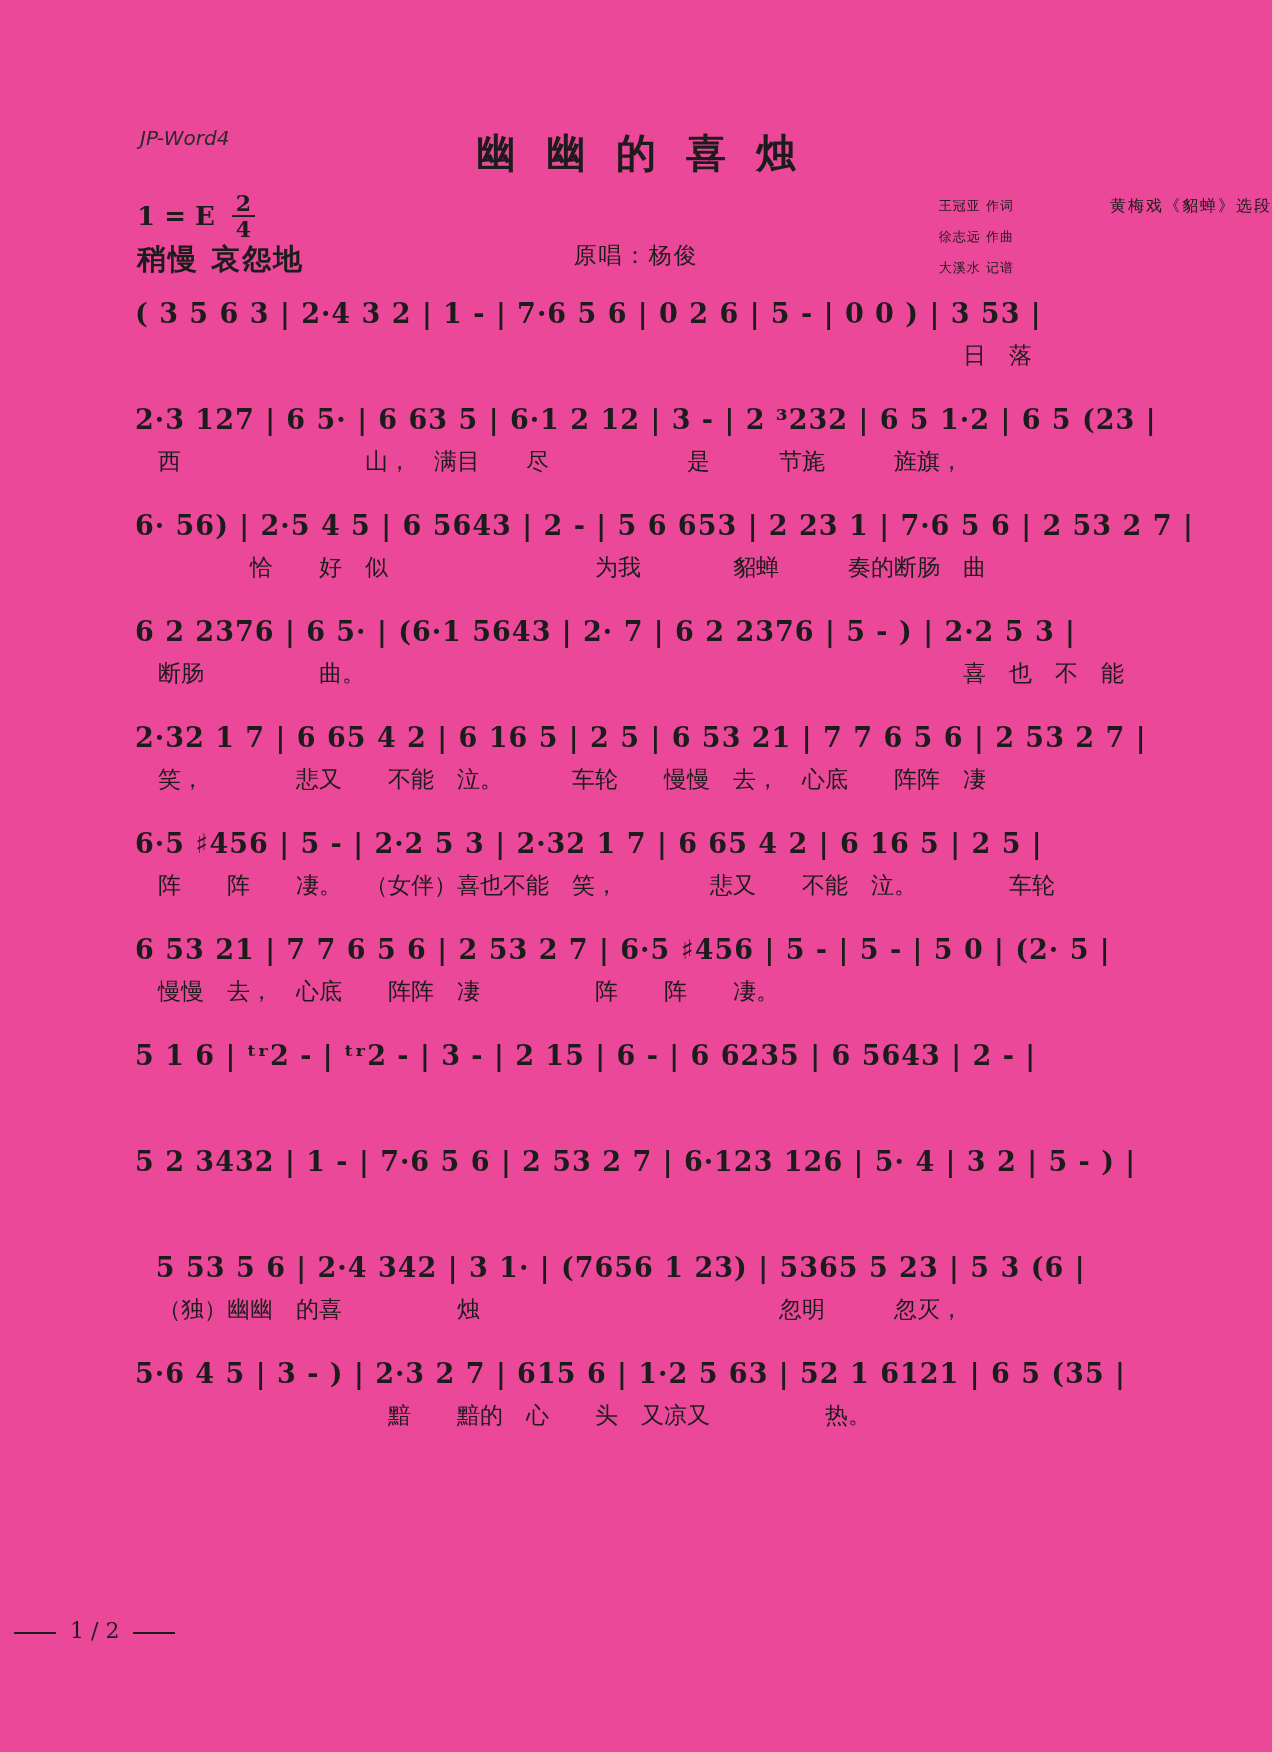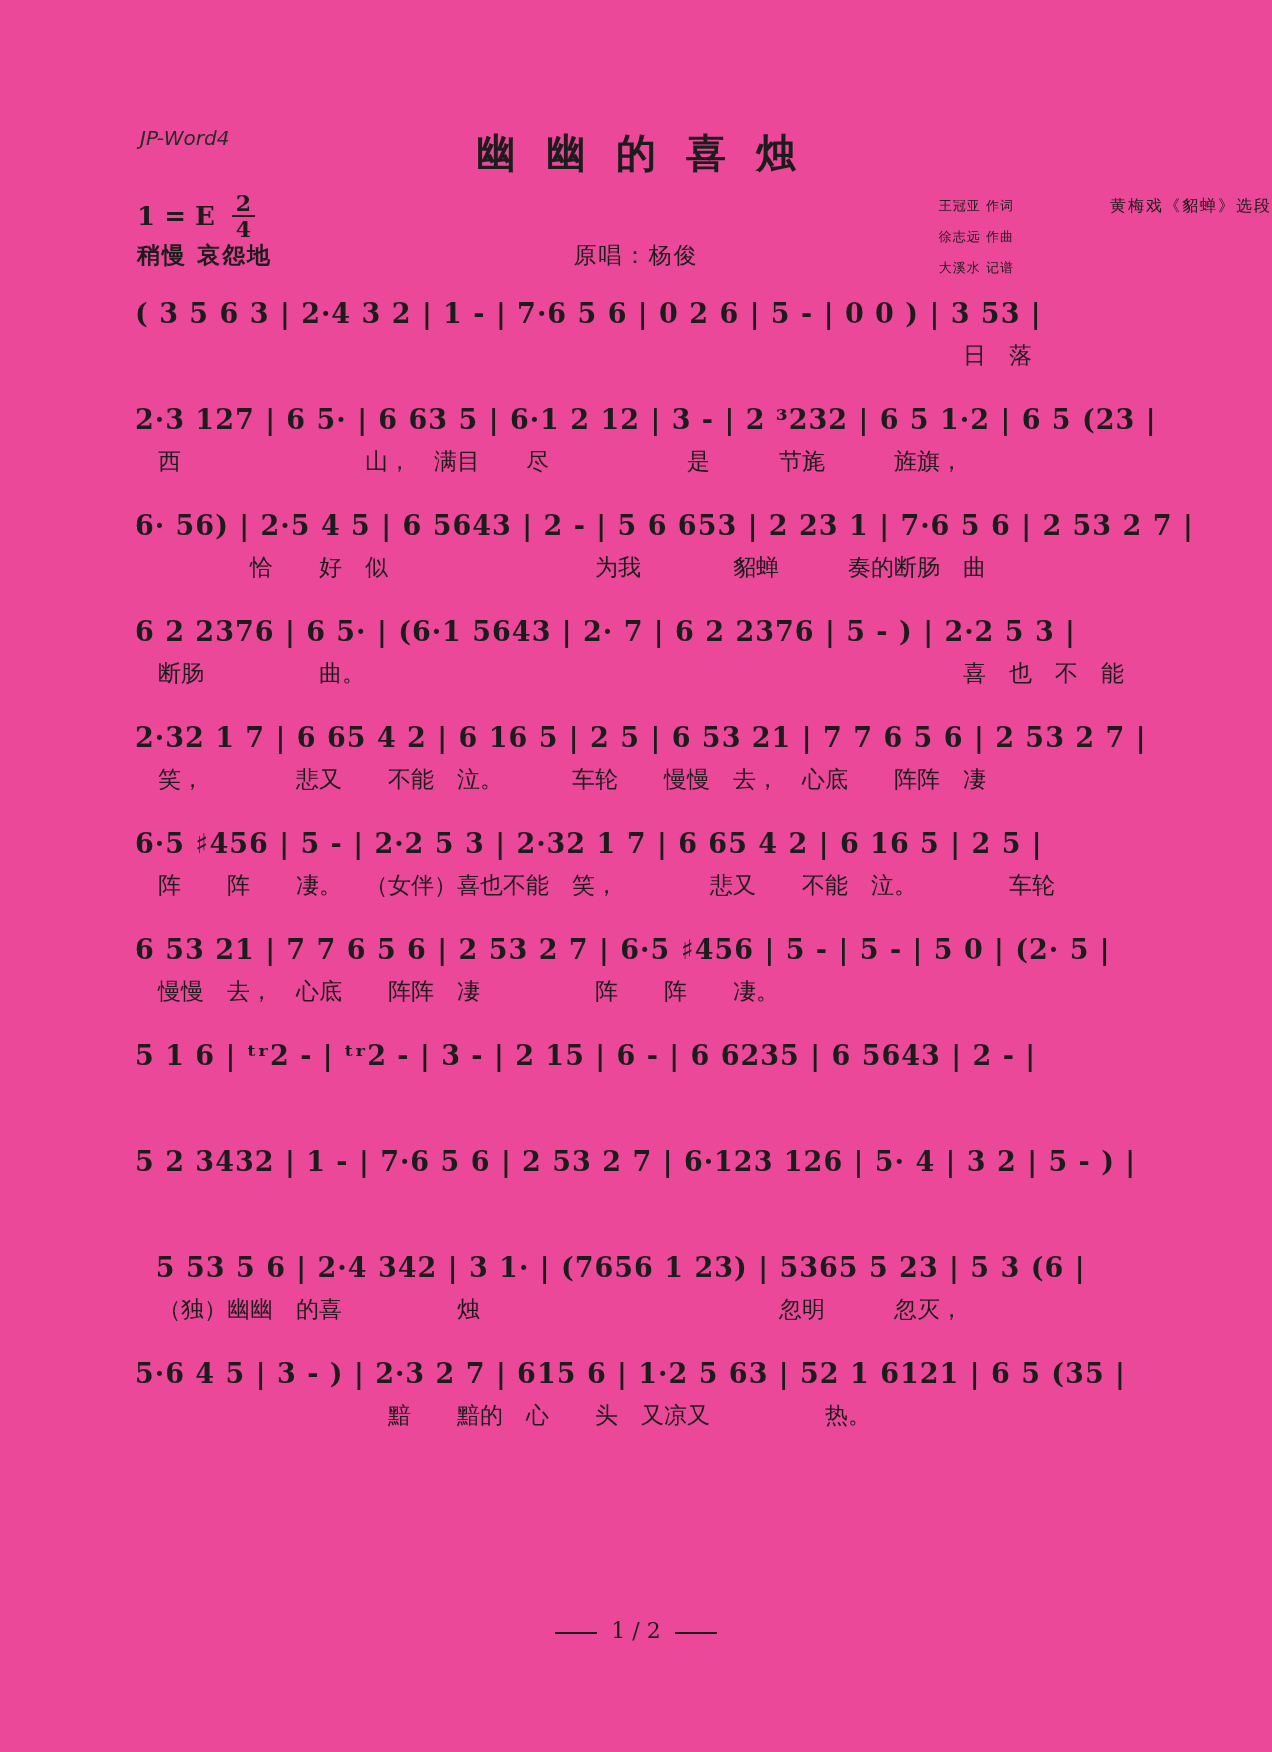--- a/index.html
+++ b/index.html
@@ -31,21 +31,21 @@
     font-family:"DejaVu Serif",serif;
   }
   .meter{
     display:inline-flex;flex-direction:column;align-items:center;
     font-size:22px;line-height:22px;font-weight:bold;
   }
   .meter .num{border-bottom:2px solid #1c1c1c;padding:0 4px 1px 4px;}
   .meter .den{padding-top:1px;}
   .tempo{
     position:absolute;left:137px;top:240px;
-    font-size:23px;font-weight:bold;letter-spacing:2px;
+    font-size:29px;font-weight:bold;letter-spacing:2px;
   }
   .subtitle{
     position:absolute;left:0;right:0;top:196px;
     text-align:right;font-size:16px;letter-spacing:2px;
   }
   .singer{
     position:absolute;left:0;right:0;top:240px;
     text-align:center;font-size:23px;letter-spacing:2px;
   }
   .credits{
@@ -69,21 +69,21 @@
   .lyrics{
     white-space:pre;
     font-size:23px;
     line-height:30px;
     min-height:30px;
     margin:4px 0 28px 0;
     letter-spacing:0px;
   }
   .footer{
     position:absolute;left:0;right:0;top:1618px;
-    text-align:center;font-size:22px;
+    font-size:22px;
     font-family:"DejaVu Serif",serif;
   }
   .footer .dash{
     display:inline-block;width:42px;height:0;
     border-bottom:2px solid #1c1c1c;
     vertical-align:4px;margin:0 14px;
   }
 </style>
 </head>
 <body>

